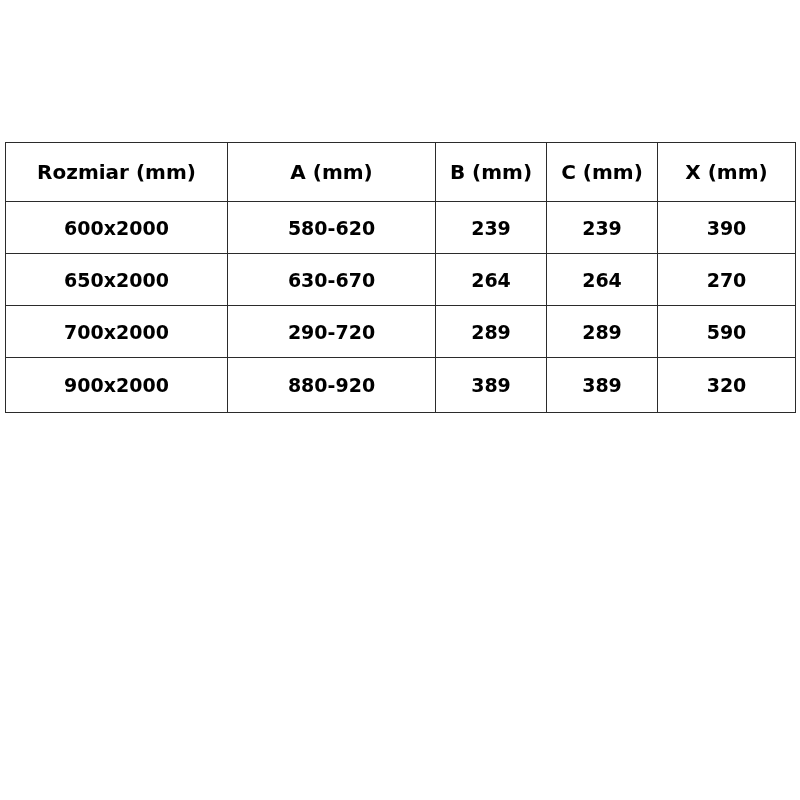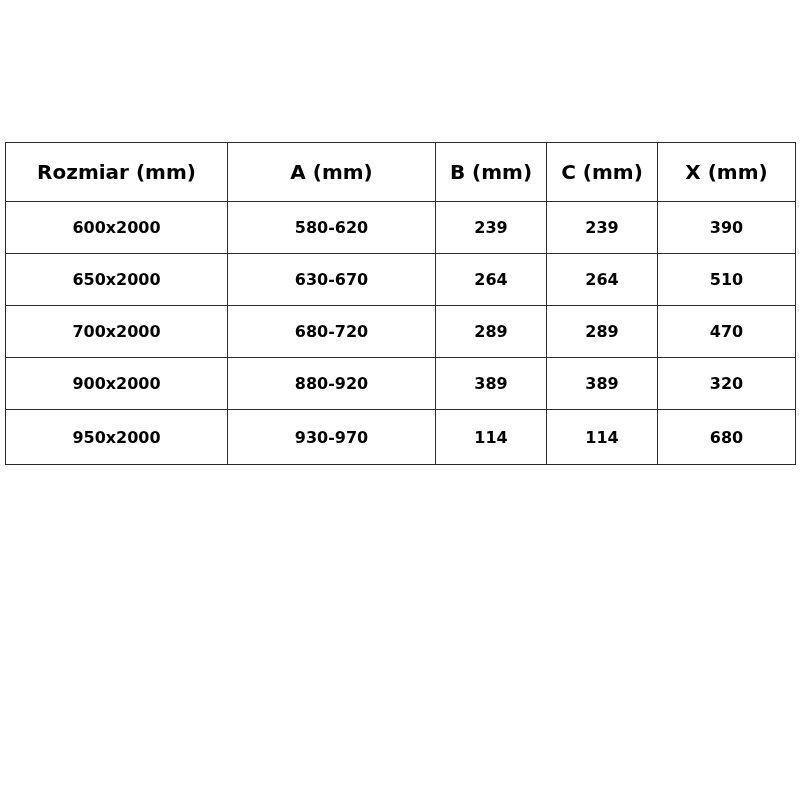--- a/index.html
+++ b/index.html
@@ -37,21 +37,21 @@
     font-weight: bold;
     color: #000000;
     padding: 0;
   }
   table.spec thead th {
     height: 58px;
     font-size: 20px;
   }
   table.spec tbody td {
     height: 51px;
-    font-size: 16px;
+    font-size: 19px;
   }
   table.spec tbody tr:last-child td {
     height: 54px;
   }
   col.c0 { width: 222px; }
   col.c1 { width: 208px; }
   col.c2 { width: 111px; }
   col.c3 { width: 111px; }
   col.c4 { width: 138px; }
 </style>
@@ -83,39 +83,32 @@
           <td>580-620</td>
           <td>239</td>
           <td>239</td>
           <td>390</td>
         </tr>
         <tr>
           <td>650x2000</td>
           <td>630-670</td>
           <td>264</td>
           <td>264</td>
-          <td>510</td>
+          <td>270</td>
         </tr>
         <tr>
           <td>700x2000</td>
-          <td>680-720</td>
+          <td>290-720</td>
           <td>289</td>
           <td>289</td>
-          <td>470</td>
+          <td>590</td>
         </tr>
         <tr>
           <td>900x2000</td>
           <td>880-920</td>
           <td>389</td>
           <td>389</td>
           <td>320</td>
         </tr>
-        <tr>
-          <td>950x2000</td>
-          <td>930-970</td>
-          <td>114</td>
-          <td>114</td>
-          <td>680</td>
-        </tr>
       </tbody>
     </table>
   </div>
 </div>
 
 </body></html>

